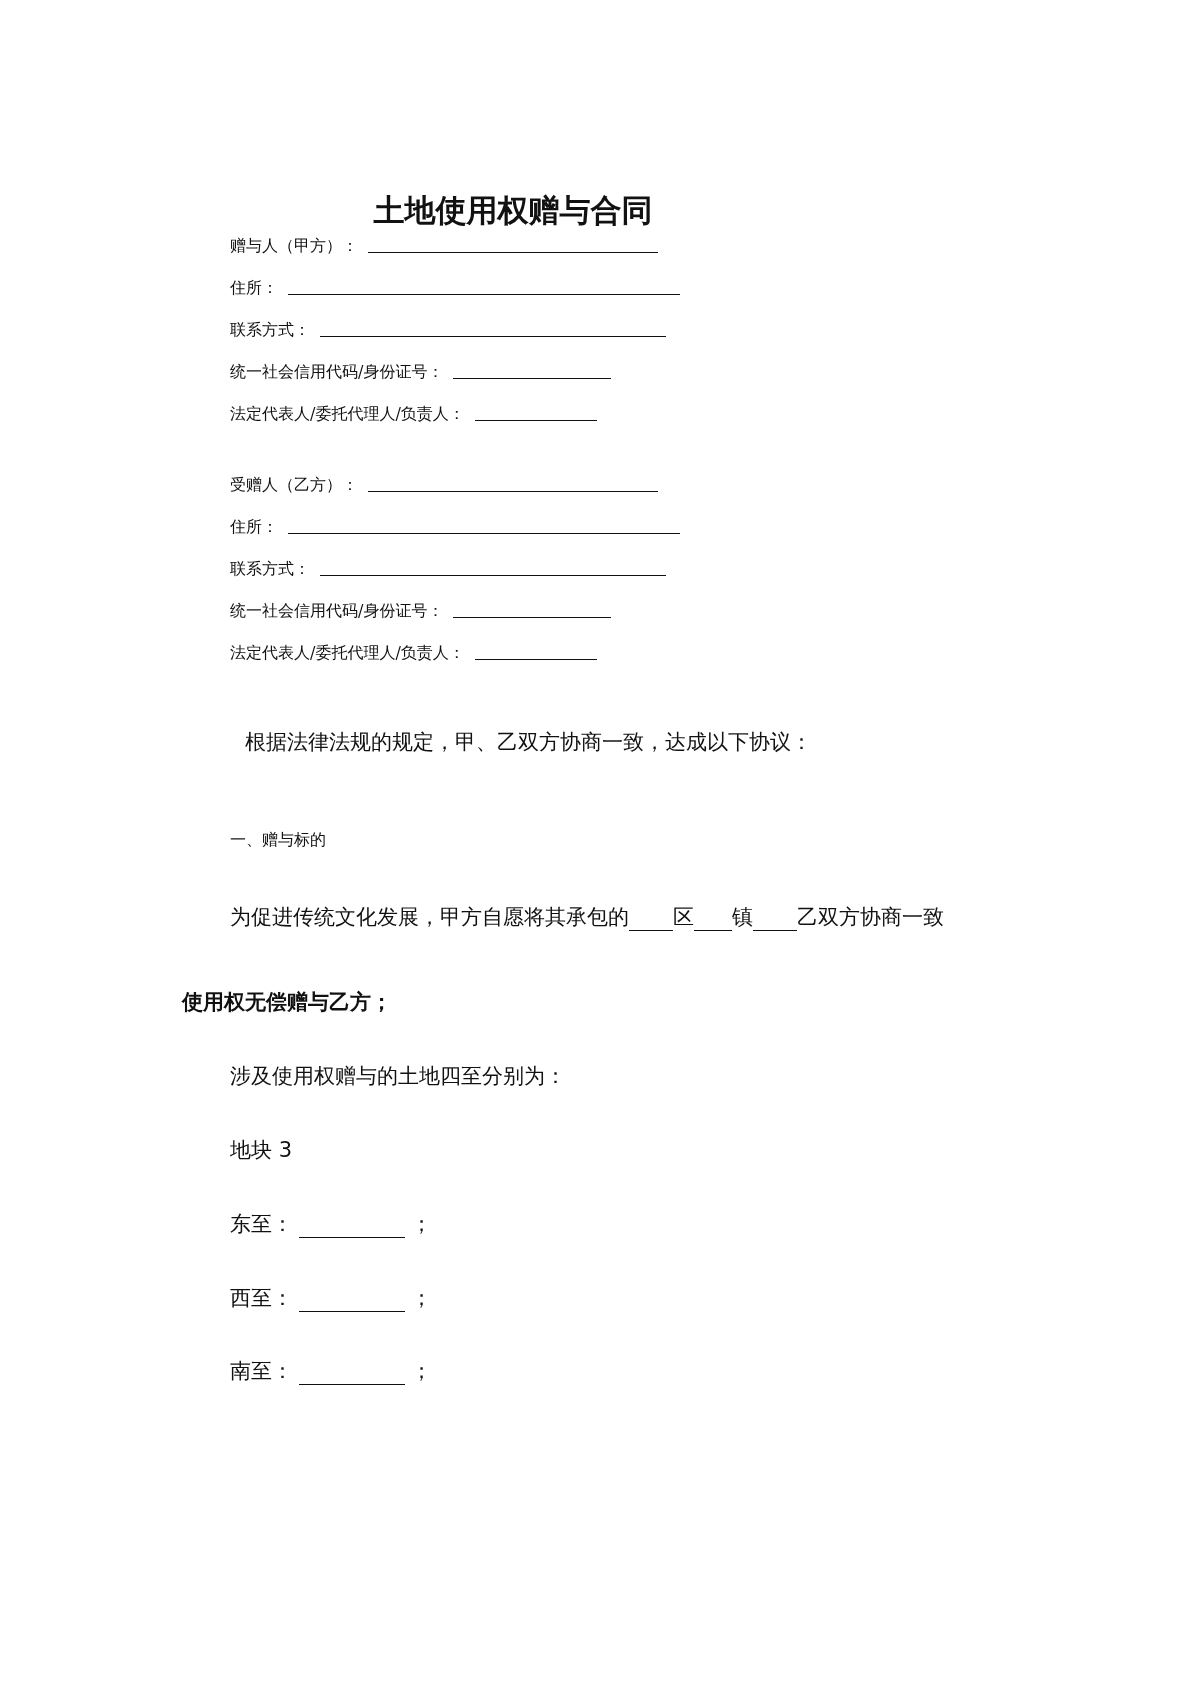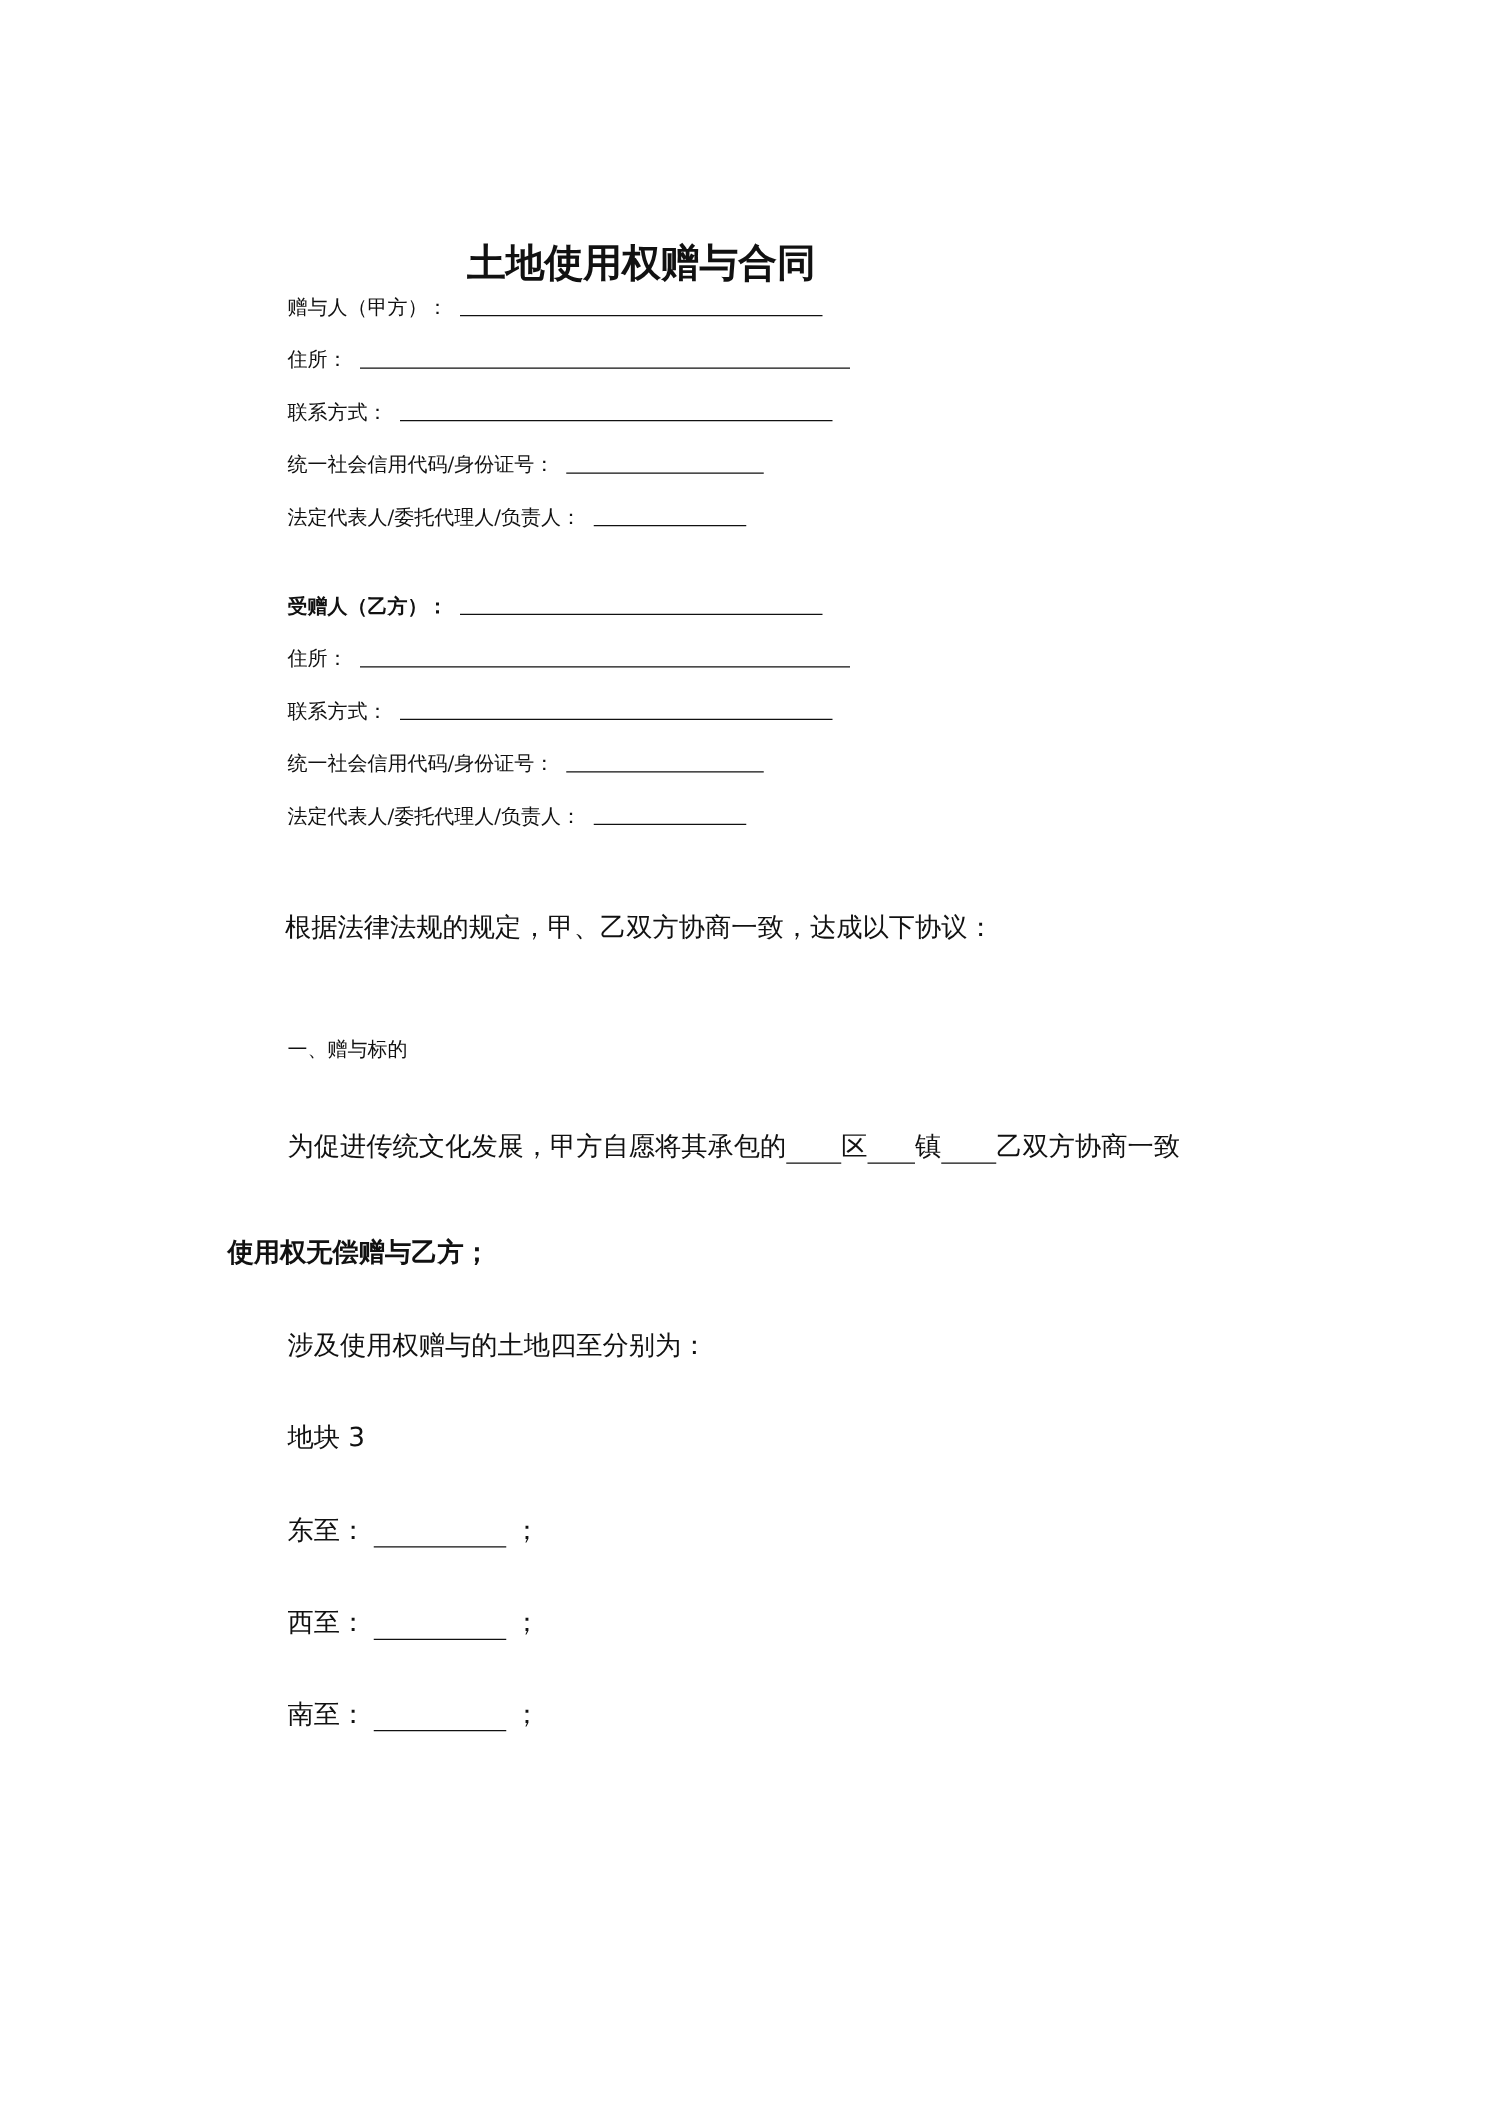--- a/index.html
+++ b/index.html
@@ -34,42 +34,42 @@
 </div>
 <div class="abs serif field" style="top:362px;">
   <span>统一社会信用代码/身份证号：</span>
   <span class="blank" style="width:158px;"></span>
 </div>
 <div class="abs serif field" style="top:404px;">
   <span>法定代表人/委托代理人/负责人：</span>
   <span class="blank" style="width:122px;"></span>
 </div>
 
-<div class="abs serif field" style="top:475px;font-weight:bold;">
+<div class="abs serif field" style="top:475px;">
   <span>受赠人（乙方）：</span>
   <span class="blank" style="width:290px;"></span>
 </div>
 <div class="abs serif field" style="top:517px;">
   <span>住所：</span>
   <span class="blank" style="width:392px;"></span>
 </div>
 <div class="abs serif field" style="top:559px;">
   <span>联系方式：</span>
   <span class="blank" style="width:346px;"></span>
 </div>
 <div class="abs serif field" style="top:601px;">
   <span>统一社会信用代码/身份证号：</span>
   <span class="blank" style="width:158px;"></span>
 </div>
 <div class="abs serif field" style="top:643px;">
   <span>法定代表人/委托代理人/负责人：</span>
   <span class="blank" style="width:122px;"></span>
 </div>
 
-<div class="abs sans para" style="left:228px; top:728px;">根据法律法规的规定，甲、乙双方协商一致，达成以下协议：</div>
+<div class="abs sans para" style="left:245px; top:728px;">根据法律法规的规定，甲、乙双方协商一致，达成以下协议：</div>
 
 <div class="abs sans h1" style="left:230px; top:830px;">一、赠与标的</div>
 
 <div class="abs sans para" style="left:230px; top:903px;">
   <span>为促进传统文化发展，甲方自愿将其承包的</span><span class="inline-blank" style="width:44px;"></span><span>区</span><span class="inline-blank" style="width:38px;"></span><span>镇</span><span class="inline-blank" style="width:44px;"></span><span>乙双方协商一致</span>
 </div>
 
 <div class="abs sans para" style="left:182px; top:988px;font-weight:bold;">使用权无偿赠与乙方；</div>
 
 <div class="abs sans para" style="left:230px; top:1062px;">涉及使用权赠与的土地四至分别为：</div>

